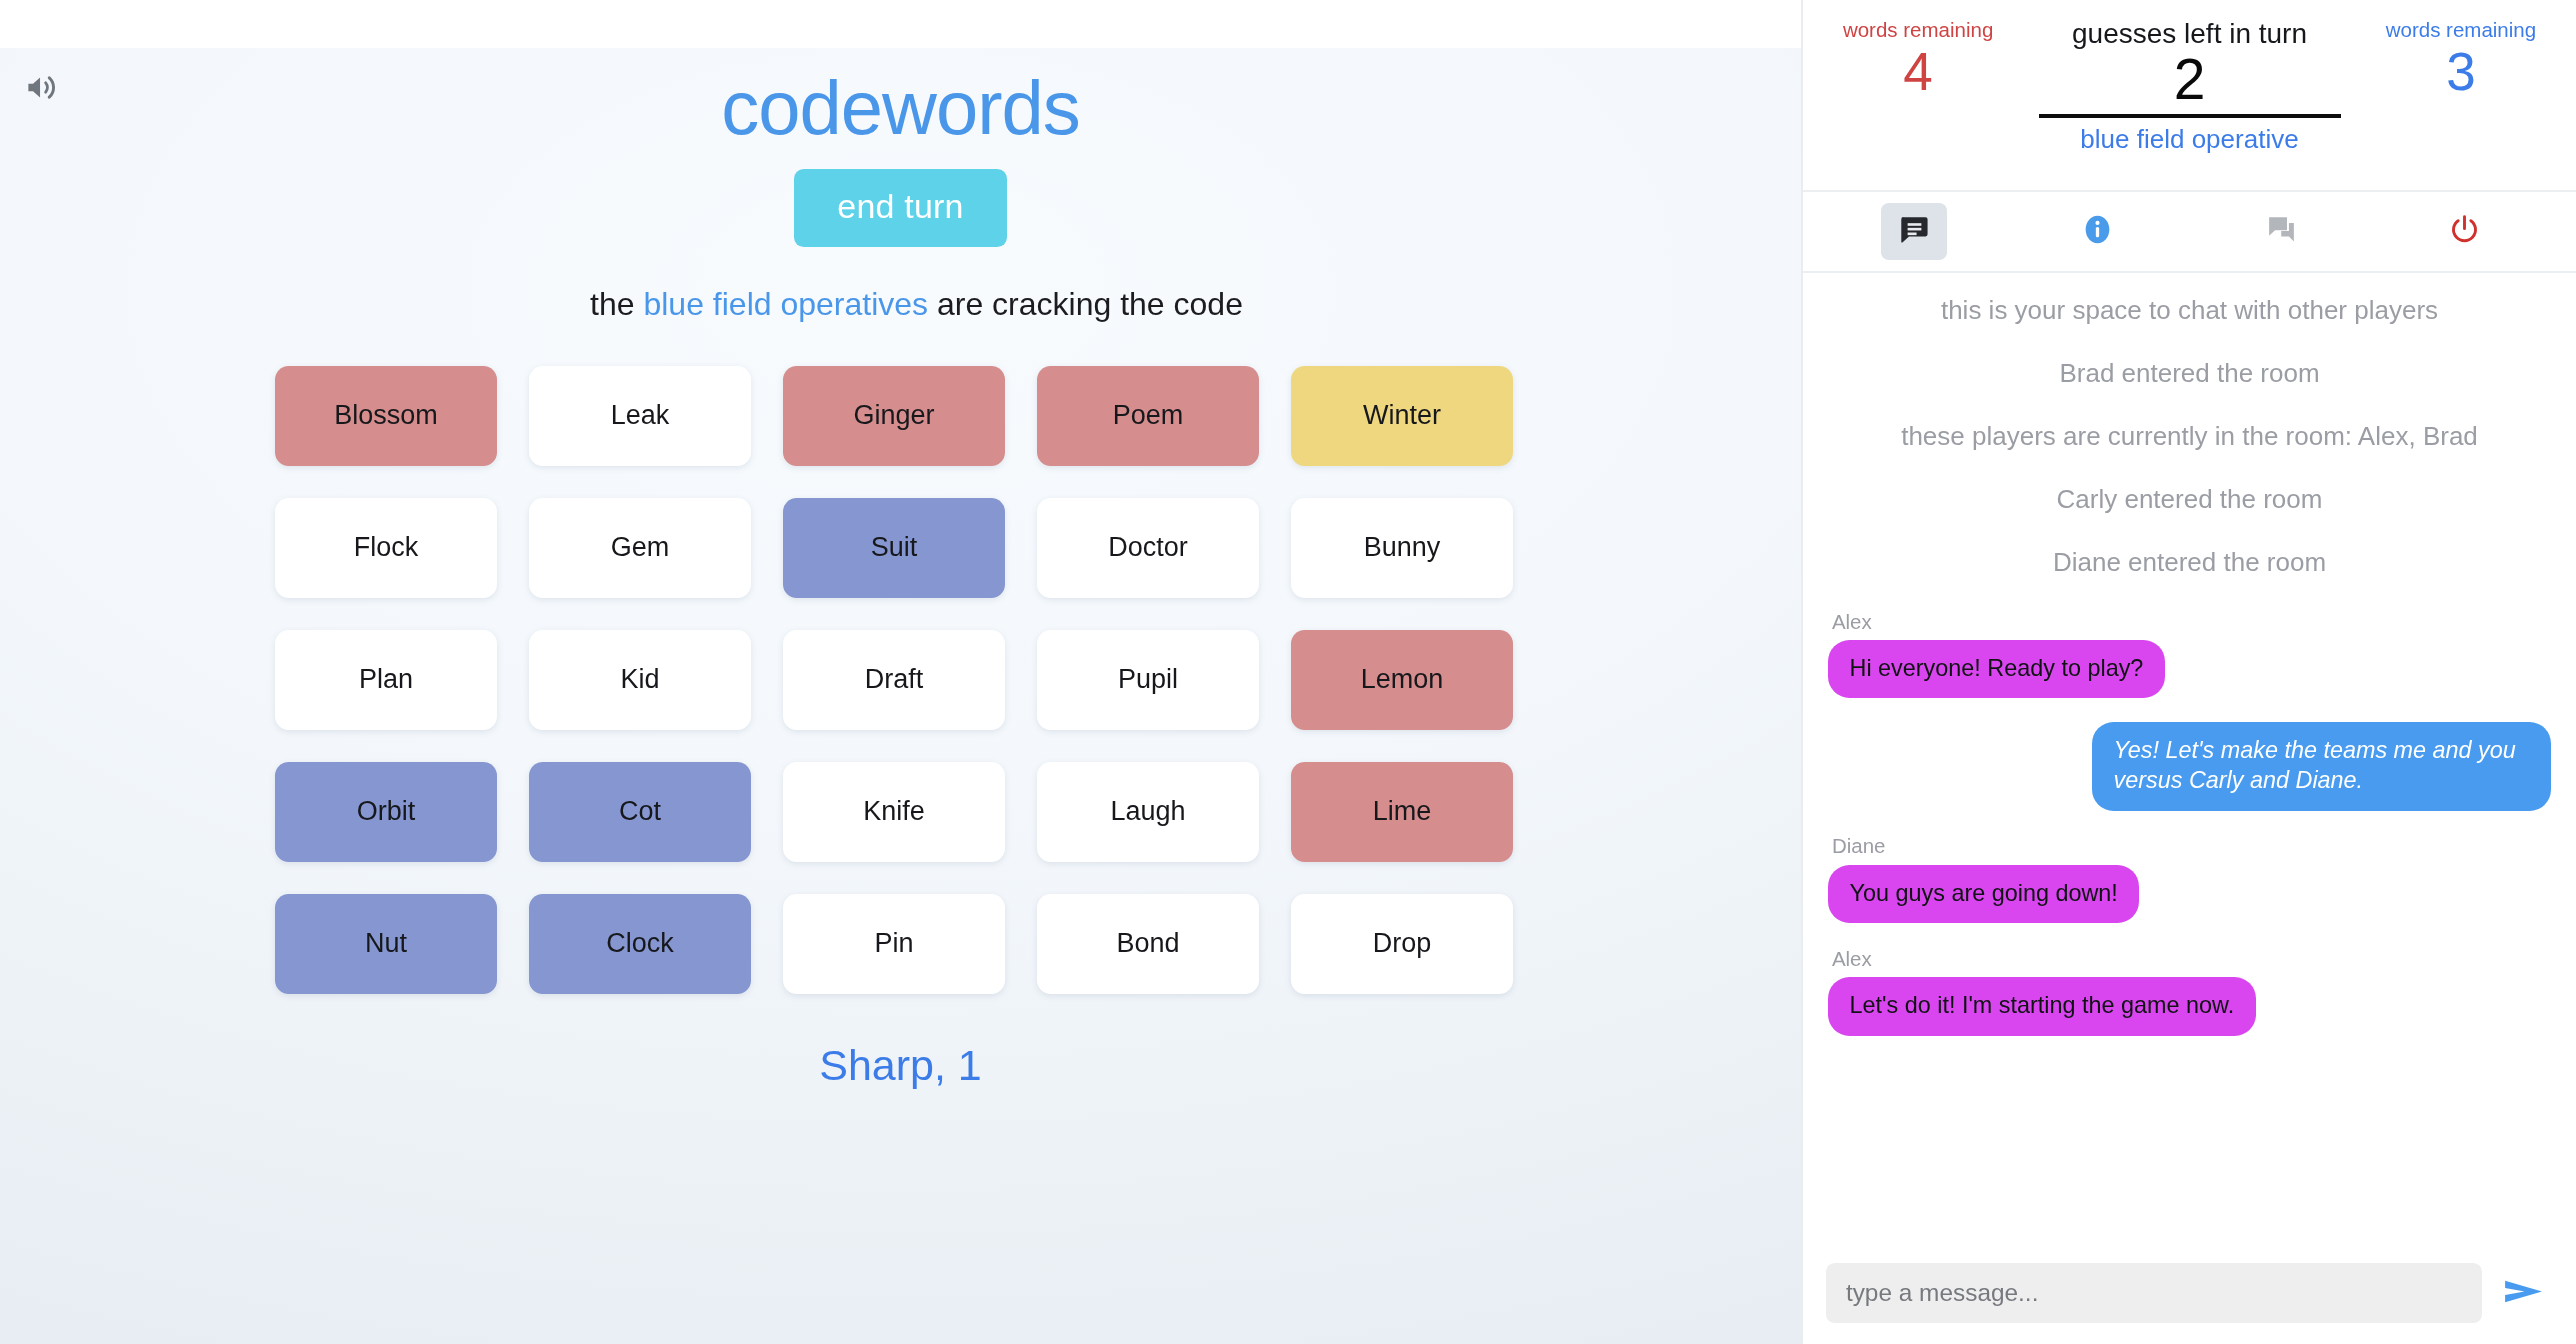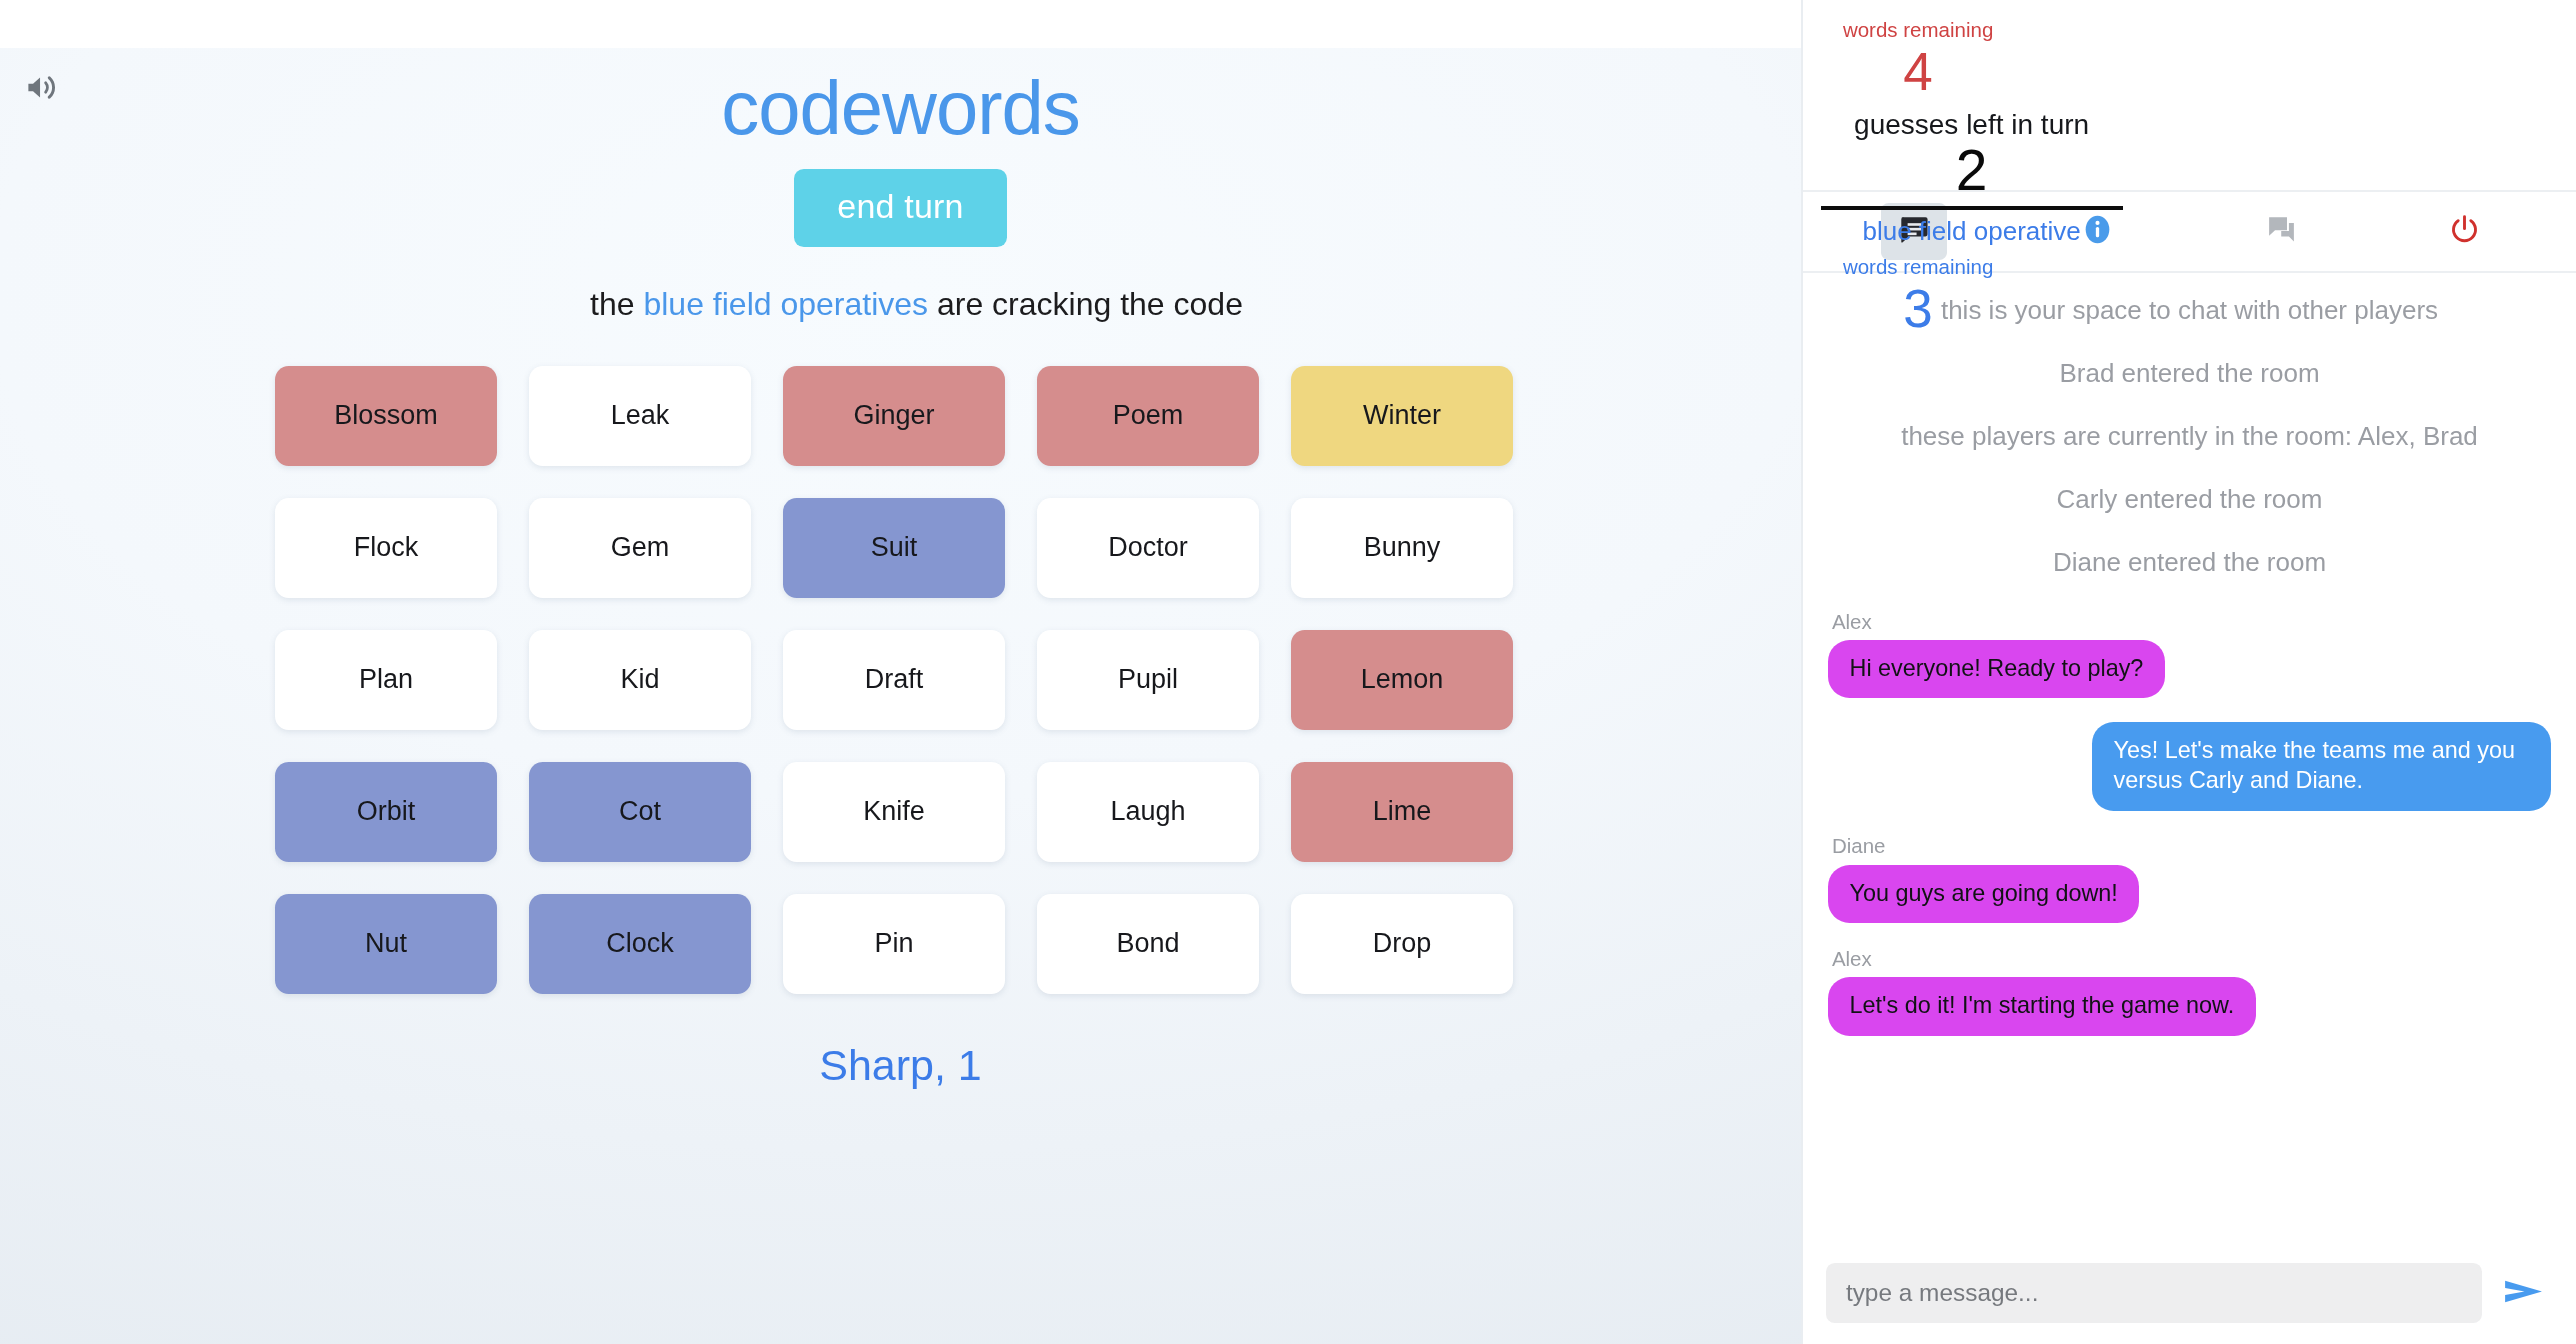--- a/index.html
+++ b/index.html
@@ -112,21 +112,20 @@
 
   
   #scoreboard {
     height: 192px;
     display: flex;
     align-items: flex-start;
     justify-content: space-between;
     padding: 9.8px 17.6px 0;
     border-bottom: 2px solid #eceff2;
     position: relative;
-    flex-direction: column;
   }
   .score-col {
     width: 195px;
     text-align: center;
     padding-top: 7.8px;
   }
   .score-label { font-size: 20.5px; line-height: 1.15; }
   .score-value { font-size: 53px; line-height: 1.1; margin-top: 2px; }
   .score-col.red  .score-label, .score-col.red  .score-value  { color: #cf4343; }
   .score-col.blue .score-label, .score-col.blue .score-value  { color: #3c7ce8; }
@@ -192,21 +191,21 @@
   }
   .bubble {
     display: inline-block;
     border-radius: 21.5px;
     padding: 12.7px 21.5px 14.6px;
     font-size: 23.4px;
     line-height: 1.32;
     max-width: 459px;
   }
   .bubble.them { background: #d946ef; color: #111214; }
-  .bubble.me   { background: #489bef; color: #ffffff; }
+  .bubble.me   { background: #489bef; color: #ffffff; font-style: italic; }
 
   
   #composer {
     flex: 0 0 105px;
     display: flex;
     align-items: center;
     padding: 0 25px 0 23.4px;
     gap: 17.6px;
   }
   #message-input {

